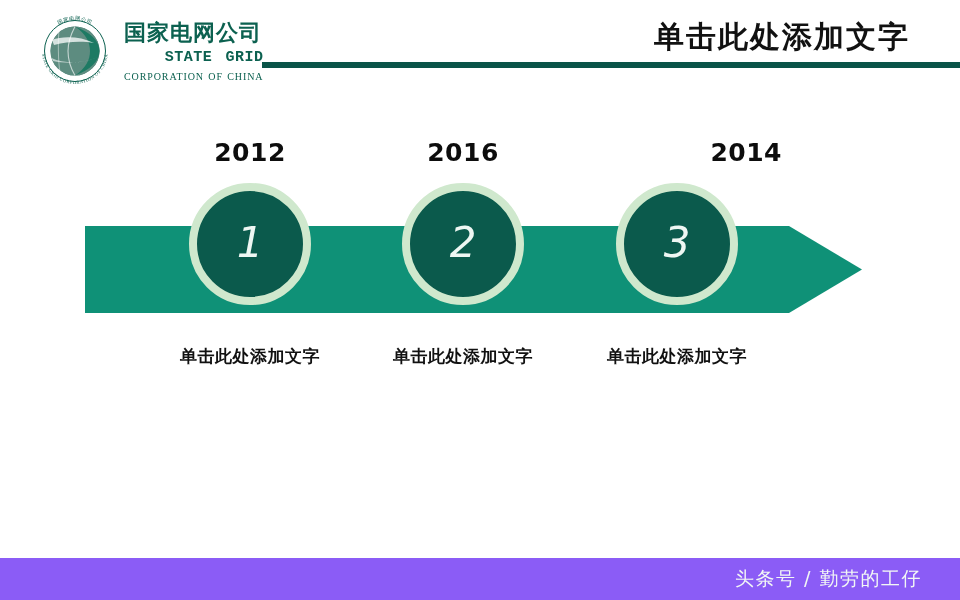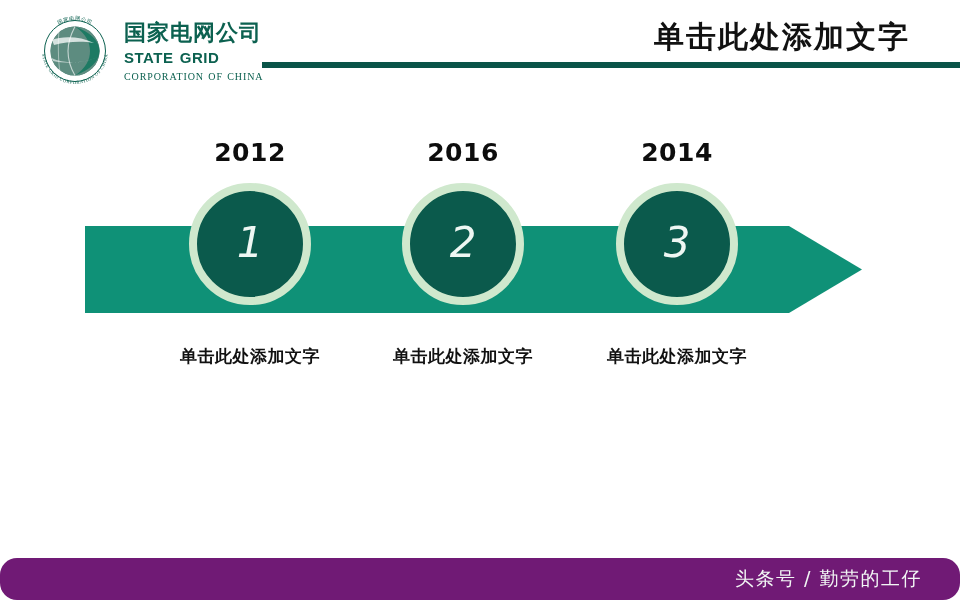--- a/index.html
+++ b/index.html
@@ -46,29 +46,30 @@
   .brand-cn {
     font-family: "DejaVu Sans", "Liberation Sans", sans-serif;
     font-size: 22px;
     font-weight: bold;
     color: #0c6150;
     letter-spacing: 1px;
     line-height: 1.12;
     white-space: nowrap;
   }
   .brand-en {
-    font-family: Liberation Sans, sans-serif;
+    font-family: Liberation Mono, monospace;
     font-size: 21px;
     font-weight: bold;
     color: #0c6150;
     line-height: 1.05;
     letter-spacing: 0.5px;
     white-space: nowrap;
     font-variant: small-caps;
     text-transform: lowercase;
+    text-align: right;
   }
   .brand-sub {
     font-family: "Liberation Serif", "DejaVu Serif", serif;
     font-size: 14px;
     color: #0c6150;
     letter-spacing: 0.9px;
     line-height: 1.3;
     white-space: nowrap;
     font-variant: small-caps;
     text-transform: lowercase;
@@ -114,21 +115,21 @@
   }
 
   .node {
     position: absolute;
     top: 0;
     width: 210px;
     text-align: center;
   }
   .node-1 { left: 145px; }
   .node-2 { left: 358px; }
-  .node-3 { left: 572px; }
+  .node-3 { left: 572px; text-align: right; }
 
   .year {
     font-family: "DejaVu Sans", "Liberation Sans", sans-serif;
     font-size: 25px;
     font-weight: bold;
     color: #0d0d0d;
     letter-spacing: 0.5px;
     line-height: 1;
     height: 30px;
   }
@@ -170,22 +171,21 @@
     letter-spacing: 0.5px;
   }
 
   
   .footer {
     position: absolute;
     left: 0;
     bottom: 0;
     width: 960px;
     height: 42px;
-    background: #701a75;
-    border-radius: 17px;
+    background: #8b5cf6;
   }
   .footer-text {
     position: absolute;
     right: 38px;
     top: 50%;
     transform: translateY(-50%);
     font-family: "DejaVu Sans", "Liberation Sans", sans-serif;
     font-size: 19px;
     color: #f2f7f5;
     letter-spacing: 1.5px;

